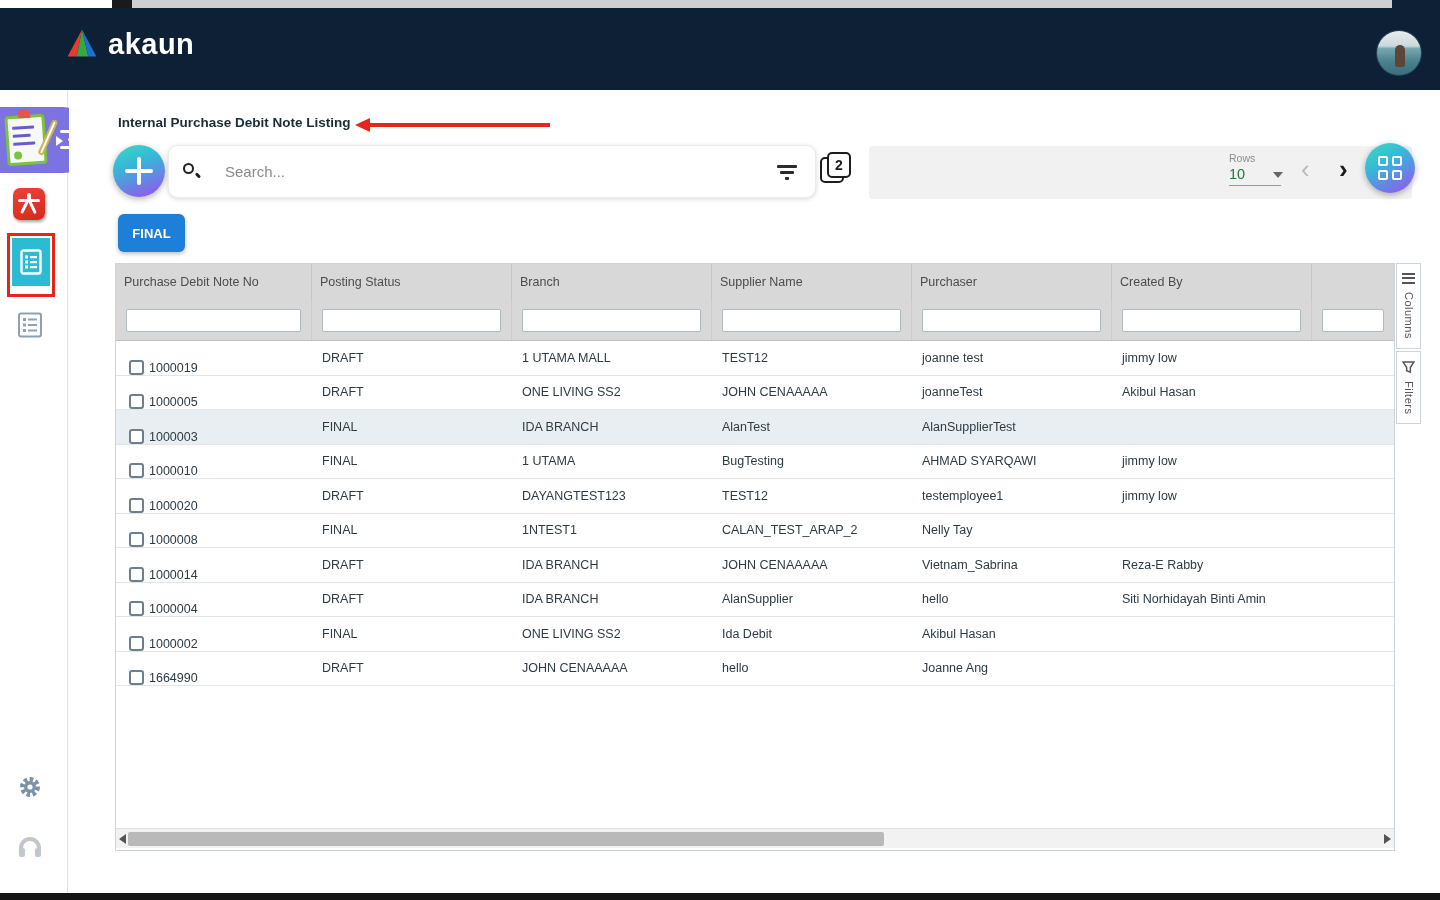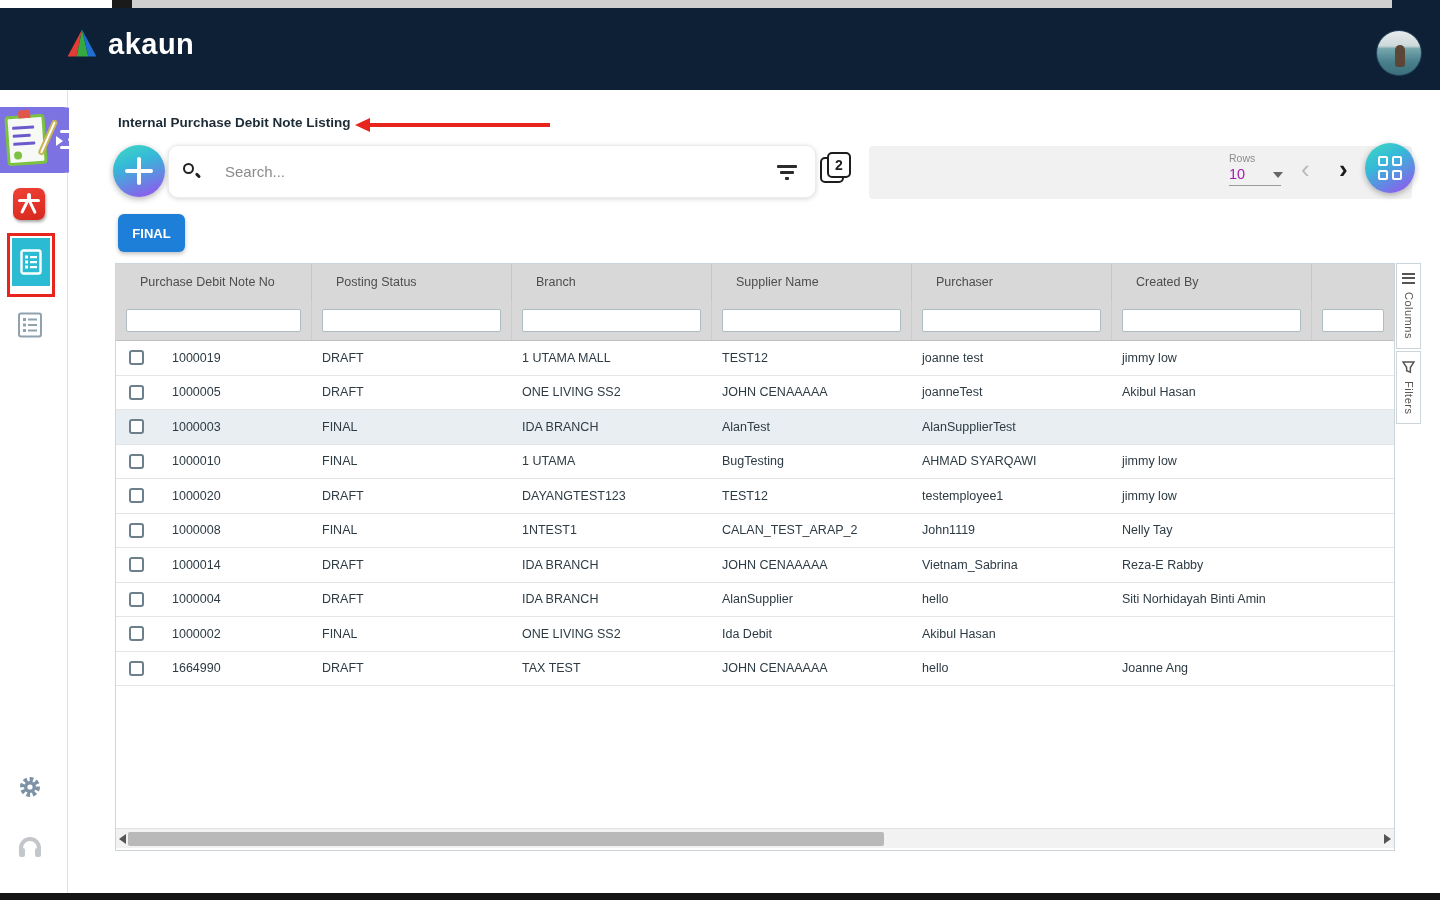--- a/index.html
+++ b/index.html
@@ -98,21 +98,21 @@
   .filter-list-icon .f3 { position:absolute; top:12px; left:8px; width:4px; height:3px; background:#2b2b2b; border-radius:1px; }
 
   .pages-icon { position:absolute; left:756px; top:62px; width:26px; height:30px; cursor:pointer; }
   .pages-icon .back { position:absolute; left:-5px; top:5px; width:24px; height:26px; border:2.5px solid #1d1d1d; border-radius:5px; }
   .pages-icon .front { position:absolute; left:2px; top:0; width:24px; height:26px; background:#fff;
     border:2.5px solid #1d1d1d; border-radius:5px; display:flex; align-items:center; justify-content:center;
     font-size:14px; font-weight:bold; color:#1d1d1d; }
 
   .toolbar-panel { position:absolute; left:800px; top:56px; width:543px; height:53px; background:#f1f1f1; border-radius:4px; }
   .rows-label { position:absolute; left:360px; top:6px; font-size:10.5px; color:#8d8d8d; }
-  .rows-select { position:absolute; left:360px; top:20px; width:52px; font-size:14.5px; color:#a21caf;
+  .rows-select { position:absolute; left:360px; top:20px; width:52px; font-size:14.5px; color:#15803d;
     border-bottom:1px solid #9a9a9a; padding-bottom:3px; cursor:pointer; }
   .rows-caret { position:absolute; left:404px; top:26px; width:0; height:0;
     border-left:5px solid transparent; border-right:5px solid transparent; border-top:6px solid #666; cursor:pointer; }
   .page-prev { position:absolute; left:432px; top:8px; font-size:26px; color:#b9b9b9; cursor:pointer; }
   .page-next { position:absolute; left:470px; top:8px; font-size:26px; color:#1c1c1c; font-weight:bold; cursor:pointer; }
   .grid-btn { position:absolute; left:1296px; top:53px; width:50px; height:50px; border-radius:50%;
     background:linear-gradient(150deg,#3fd9c0 0%,#35b9d8 38%,#9b4df0 100%);
     box-shadow:0 2px 6px rgba(0,0,0,.3); cursor:pointer; }
   .grid-glyph { position:absolute; left:13px; top:13px; width:24px; height:24px;
     display:grid; grid-template-columns:10px 10px; grid-template-rows:10px 10px; gap:4px; }
@@ -120,35 +120,35 @@
 
   .final-btn { position:absolute; left:49px; top:124px; width:67px; height:38px; background:#1e7fd8;
     border:none; border-radius:6px; color:#fff; font-weight:bold; font-size:13px;
     box-shadow:0 2px 4px rgba(0,0,0,.25); cursor:pointer; font-family:"Liberation Sans", sans-serif; }
 
   
   .table-wrap { position:absolute; left:46px; top:173px; width:1280px; height:588px;
     border:1px solid #ccd5da; background:#fff; }
   .tcols { display:grid; grid-template-columns:196px 200px 200px 200px 200px 200px 1fr; }
   .thead { background:#d8d8d8; height:36px; }
-  .thead .hcell { display:flex; align-items:center; padding-left:24px; font-size:12.5px; color:#4d4d4d;
+  .thead .hcell { display:flex; align-items:center; padding-left:8px; font-size:12.5px; color:#4d4d4d;
     border-right:1px solid #c6c6c6; overflow:hidden; white-space:nowrap; }
   .thead .hcell:last-child { border-right:none; }
   .tfilters { background:#d8d8d8; height:41px; border-bottom:1px solid #c0c0c0; }
   .tfilters .fcell { display:flex; align-items:center; padding:0 10px; border-right:1px solid #cccccc; }
   .tfilters .fcell:last-child { border-right:none; }
   .tfilters input { width:100%; height:23px; border:1px solid #aebdc3; border-radius:2px; background:#fff;
     outline:none; font-size:12px; padding:0 4px; font-family:"Liberation Sans", sans-serif; }
 
   .tbody { position:relative; }
   .trow { height:34.5px; border-bottom:1px solid #e3e6e8; background:#fff; cursor:pointer; }
   .trow.highlighted { background:#e9eef3; }
   .trow .cell { display:flex; align-items:center; padding-left:10px; font-size:12.5px; color:#2d3b44;
     overflow:hidden; white-space:nowrap; }
-  .trow .cell.first { gap:28px; padding-left:13px; }
+  .trow .cell.first { gap:5px; padding-left:13px;align-items:flex-end; }
   .row-check { appearance:none; -webkit-appearance:none; width:15px; height:15px; border:2px solid #6d7f8a;
     border-radius:3px; background:#fff; cursor:pointer; flex:0 0 auto; }
 
   .hscroll { position:absolute; left:0; bottom:2px; width:1278px; height:20px; background:#f2f2f2;
     border-top:1px solid #e0e0e0; }
   .hscroll .thumb { position:absolute; left:12px; top:3px; width:756px; height:14px; background:#b9b9b9; border-radius:2px; cursor:grab; }
   .hscroll .arr { position:absolute; top:5px; width:0; height:0; cursor:pointer; }
   .hscroll .arr.left  { left:3px;  border-top:5px solid transparent; border-bottom:5px solid transparent; border-right:7px solid #555; }
   .hscroll .arr.right { right:3px; border-top:5px solid transparent; border-bottom:5px solid transparent; border-left:7px solid #555; }
 
@@ -393,21 +393,20 @@
           <div class="cell"></div>
         </div>
         <div class="trow tcols">
           <div class="cell first">
             <input type="checkbox" class="row-check" style="">
             <span>1000008</span>
           </div>
           <div class="cell">FINAL</div>
           <div class="cell">1NTEST1</div>
           <div class="cell">CALAN_TEST_ARAP_2</div>
-          <div class="cell">John1119</div>
           <div class="cell">Nelly Tay</div>
           <div class="cell"></div>
         </div>
         <div class="trow tcols">
           <div class="cell first">
             <input type="checkbox" class="row-check" style="">
             <span>1000014</span>
           </div>
           <div class="cell">DRAFT</div>
           <div class="cell">IDA BRANCH</div>
@@ -438,21 +437,20 @@
           <div class="cell">Ida Debit</div>
           <div class="cell">Akibul Hasan</div>
           <div class="cell"></div>
         </div>
         <div class="trow tcols">
           <div class="cell first">
             <input type="checkbox" class="row-check" style="">
             <span>1664990</span>
           </div>
           <div class="cell">DRAFT</div>
-          <div class="cell">TAX TEST</div>
           <div class="cell">JOHN CENAAAAA</div>
           <div class="cell">hello</div>
           <div class="cell">Joanne Ang</div>
           <div class="cell"></div>
         </div>
       </div>
 
     <div class="hscroll">
       <div class="arr left"></div>
       <div class="thumb"></div>

